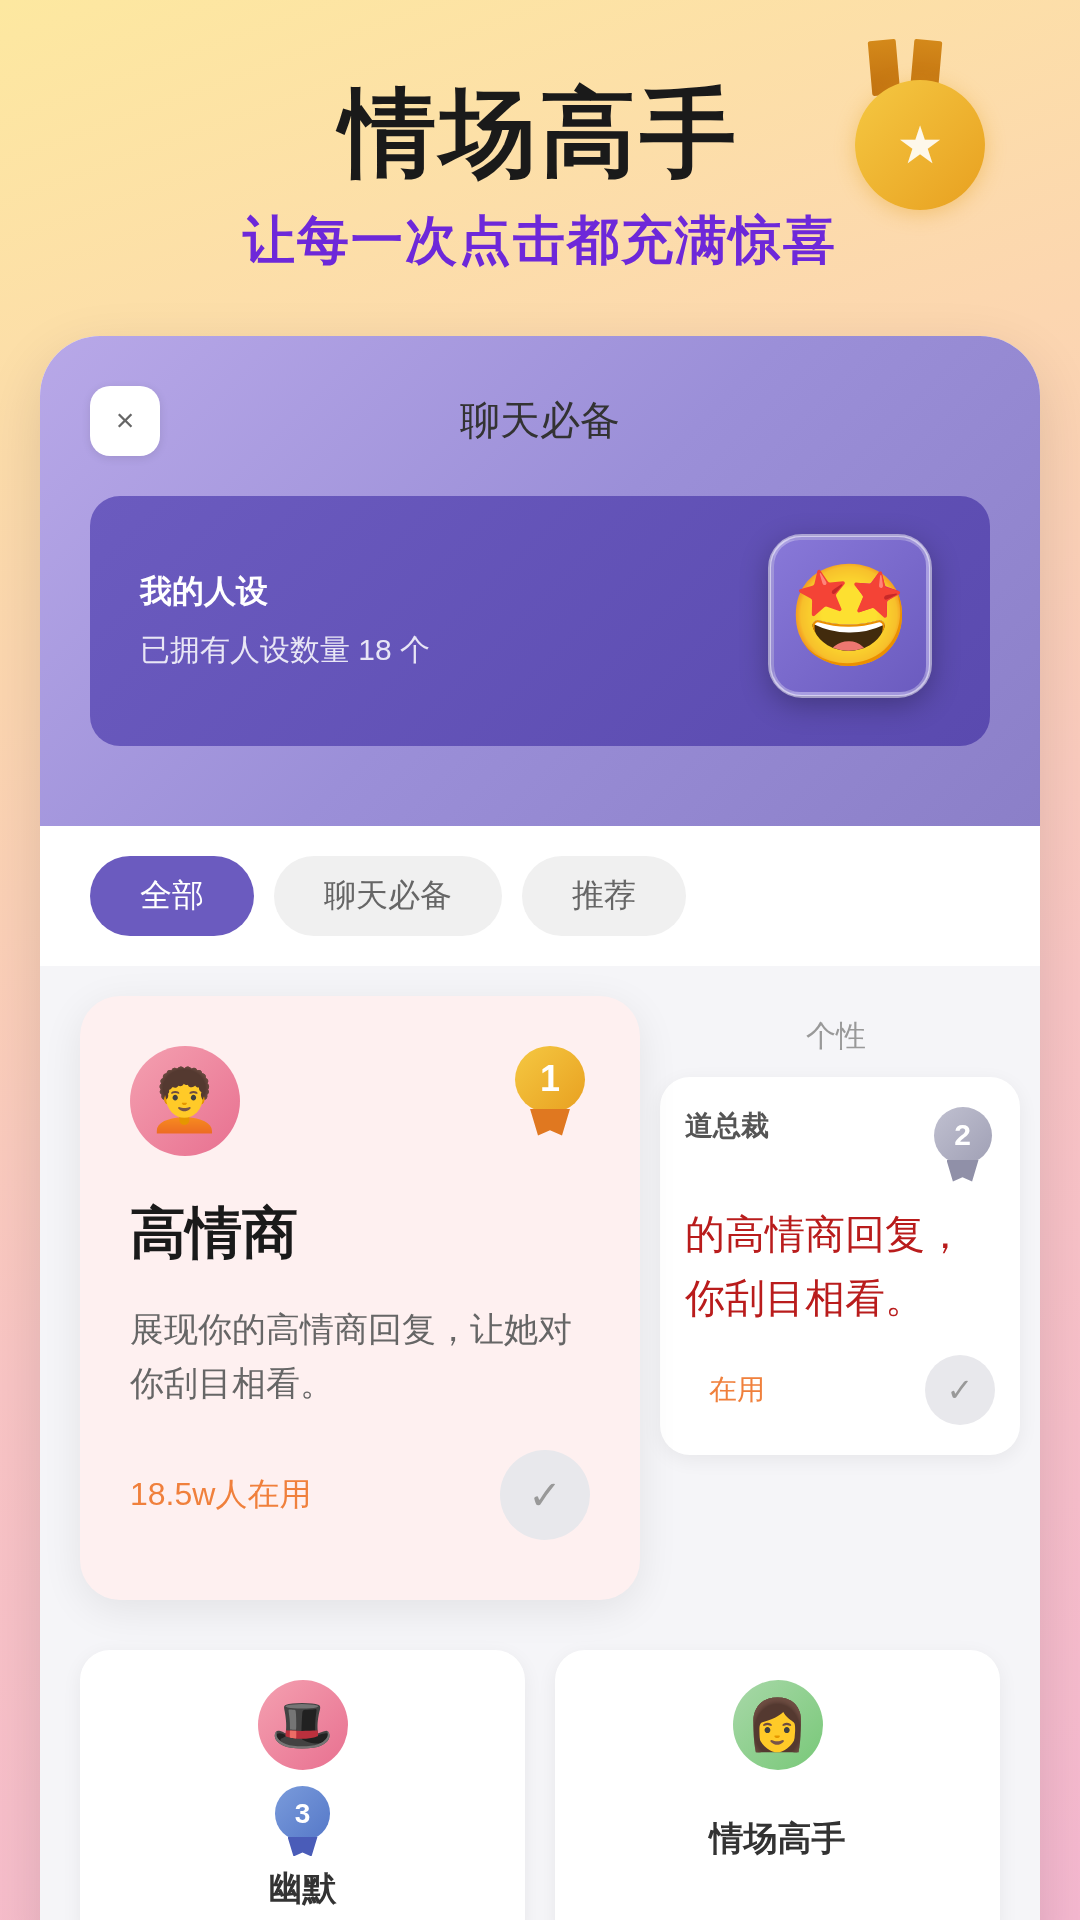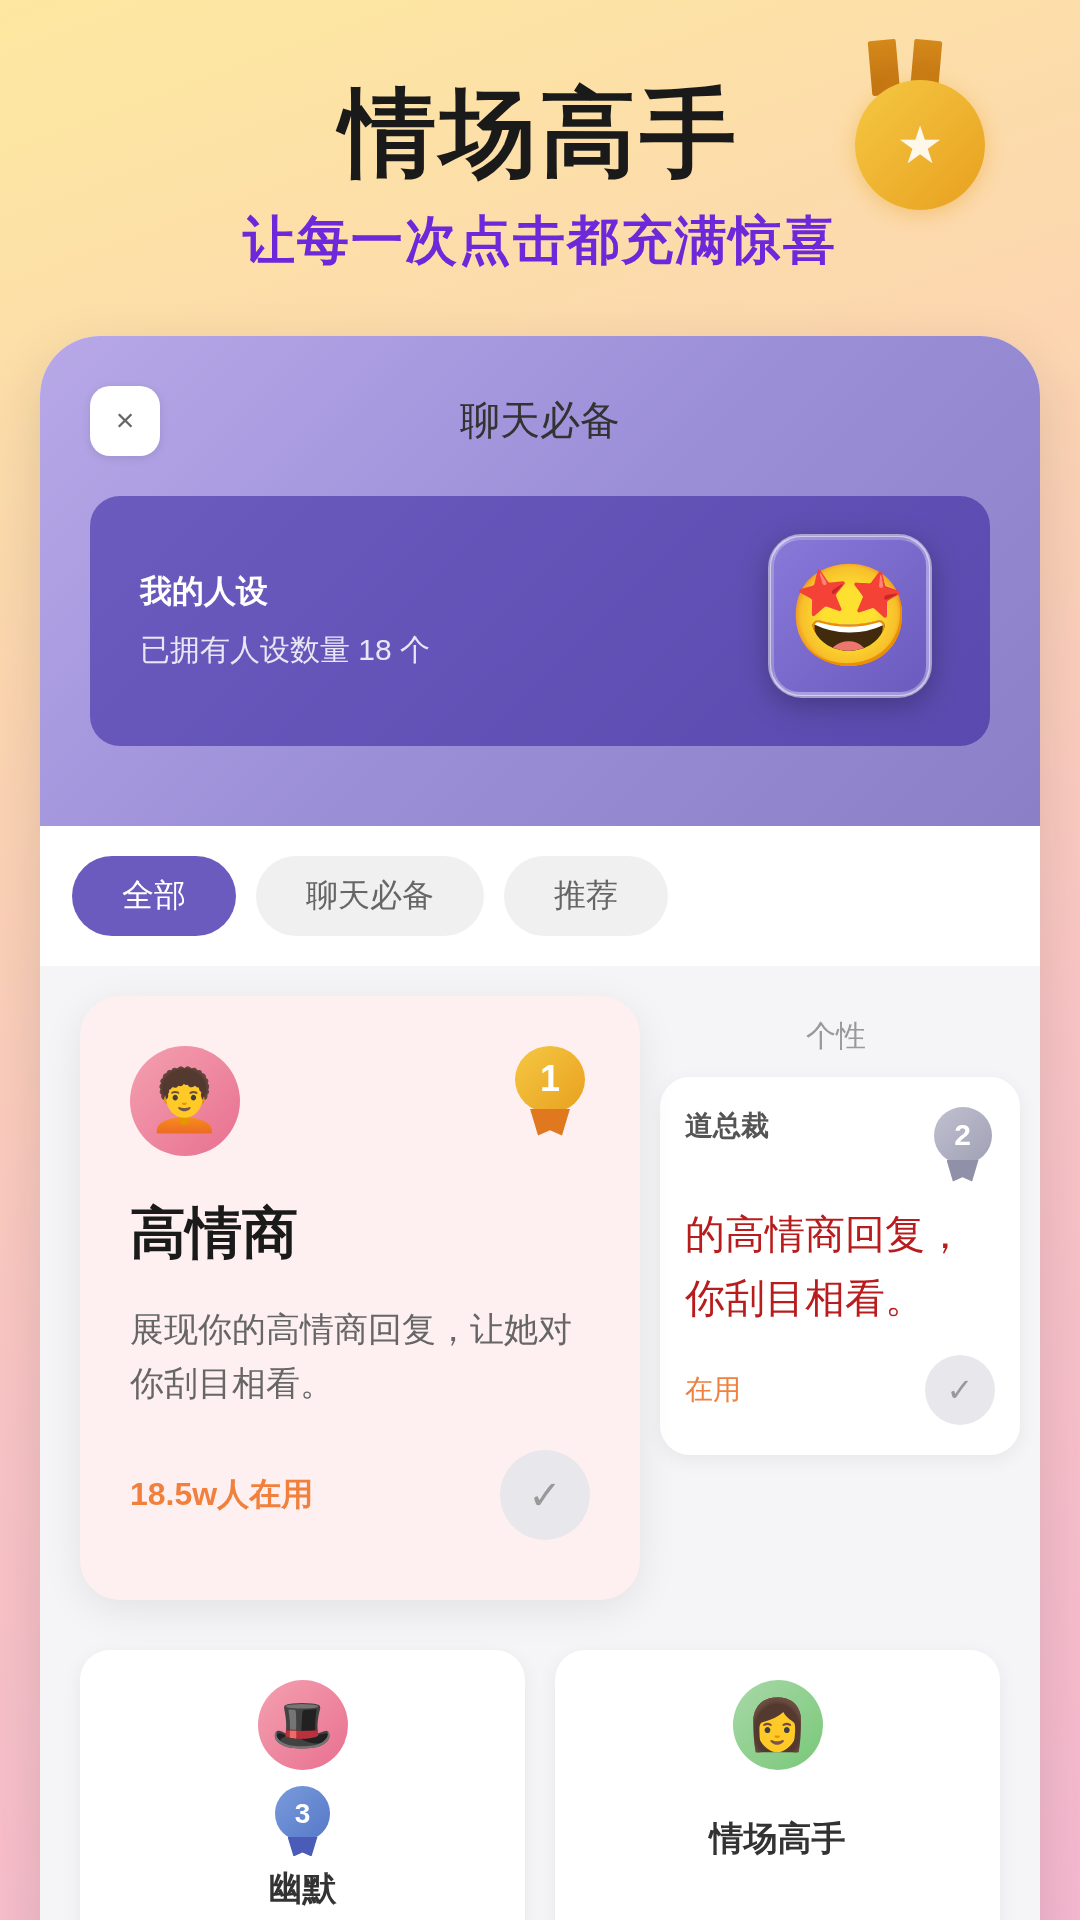--- a/index.html
+++ b/index.html
@@ -195,21 +195,21 @@
       left: -6px;
       right: -6px;
       bottom: -6px;
       border-radius: 34px;
       border: 3px solid rgba(255,255,255,0.5);
     }
 
     
     .filter-tabs {
       background: white;
-      padding: 30px 32px;
+      padding: 30px 50px;
       display: flex;
       gap: 20px;
       align-items: center;
     }
 
     .tab-btn {
       padding: 18px 50px;
       border-radius: 50px;
       font-size: 32px;
       font-weight: 500;
@@ -314,21 +314,21 @@
 
     .item-footer {
       display: flex;
       align-items: center;
       justify-content: space-between;
     }
 
     .user-count {
       font-size: 32px;
       color: #f0803c;
-      font-weight: 700;
+      font-weight: 400;
     }
 
     .check-btn {
       width: 90px;
       height: 90px;
       background: #e8e8ec;
       border-radius: 50%;
       display: flex;
       align-items: center;
       justify-content: center;
@@ -508,21 +508,21 @@
             <div style="display: flex; justify-content: space-between; align-items: flex-start; margin-bottom: 20px;">
               <span style="font-size: 28px; color: #555; font-weight: 600;">道总裁</span>
               <div class="rank-badge rank-badge-silver" style="width: 65px; height: 75px;">
                 <div class="rank-circle" style="width: 58px; height: 58px; font-size: 30px; background: linear-gradient(135deg, #c0c0d0, #a0a0b5);">2</div>
                 <div class="rank-ribbon" style="background: #9090a8; width: 32px; height: 22px;"></div>
               </div>
             </div>
 
             <div style="font-size: 40px; color: #b91c1c; line-height: 1.6; margin-bottom: 25px;">的高情商回复，你刮目相看。</div>
 
-            <div style="display: flex; align-items: center; justify-content: space-between;">
+            <div style="display: flex; align-items: center; justify-content: space-between; margin-left: 24px;">
               <span style="font-size: 28px; color: #f0803c;">在用</span>
               <div style="width: 70px; height: 70px; background: #e8e8ec; border-radius: 50%; display: flex; align-items: center; justify-content: center; font-size: 32px; color: #999;">
                 <span>✓</span>
               </div>
             </div>
           </div>
 
         </div>
 
       </div>

